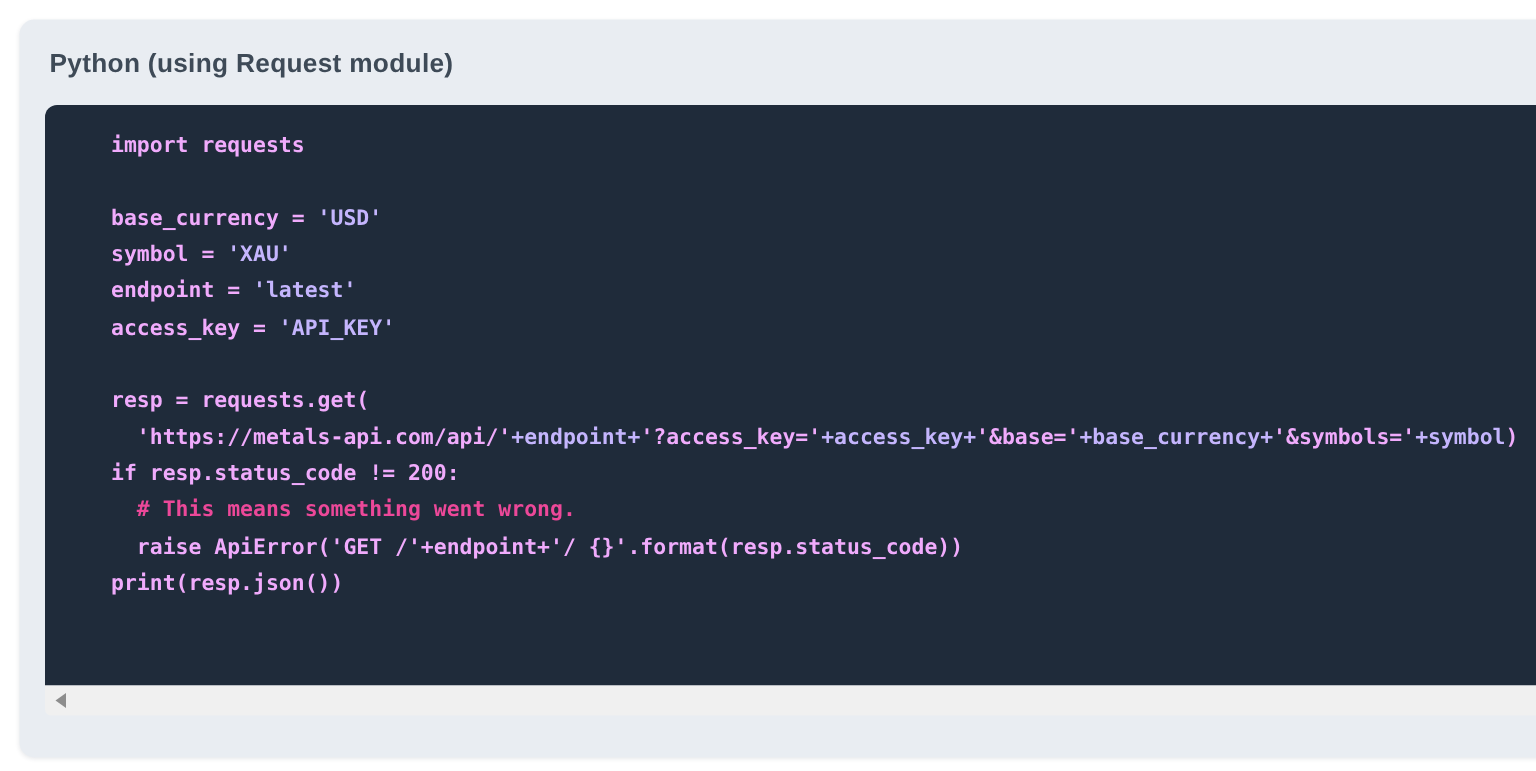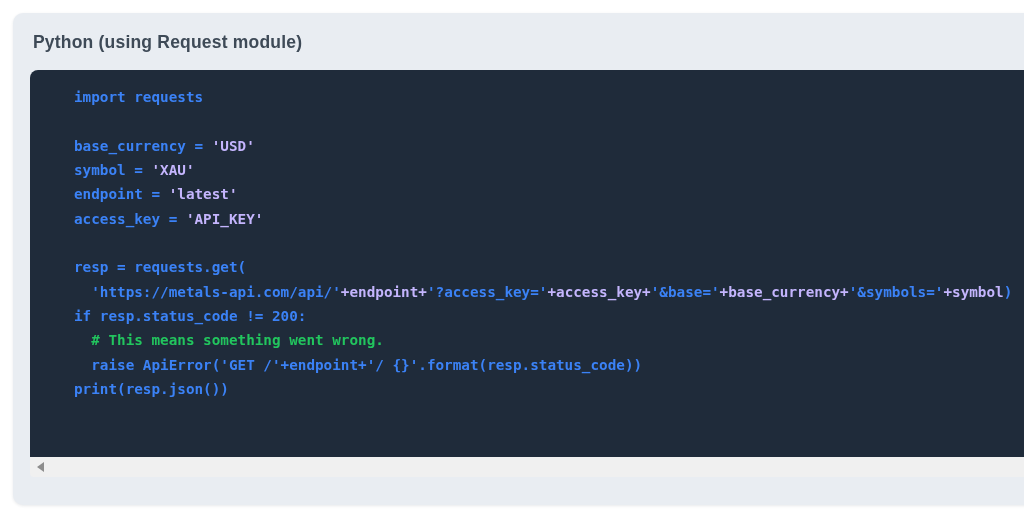--- a/index.html
+++ b/index.html
@@ -44,23 +44,23 @@
     padding: 15px 20px 0 44px;
     overflow: hidden;
     font-family: "DejaVu Sans Mono", "Liberation Mono", monospace;
     font-size: 14.3px;
     font-weight: 700;
     line-height: 24.35px;
     color: #f3f5f7;
     white-space: pre;
   }
   .code-line { height: 24.35px; }
-  .tok-plain   { color: #3b82f6; }
+  .tok-plain   { color: #f0abfc; }
   .tok-accent  { color: #c4b5fd; }
-  .tok-comment { color: #22c55e; }
+  .tok-comment { color: #ec4899; }
   .code-scrollbar {
     height: 20px;
     background: #f0f0f0;
     display: flex;
     align-items: center;
     border-radius: 0 0 0 4px;
   }
   .scroll-arrow-left {
     display: block;
     margin-left: 7px;

